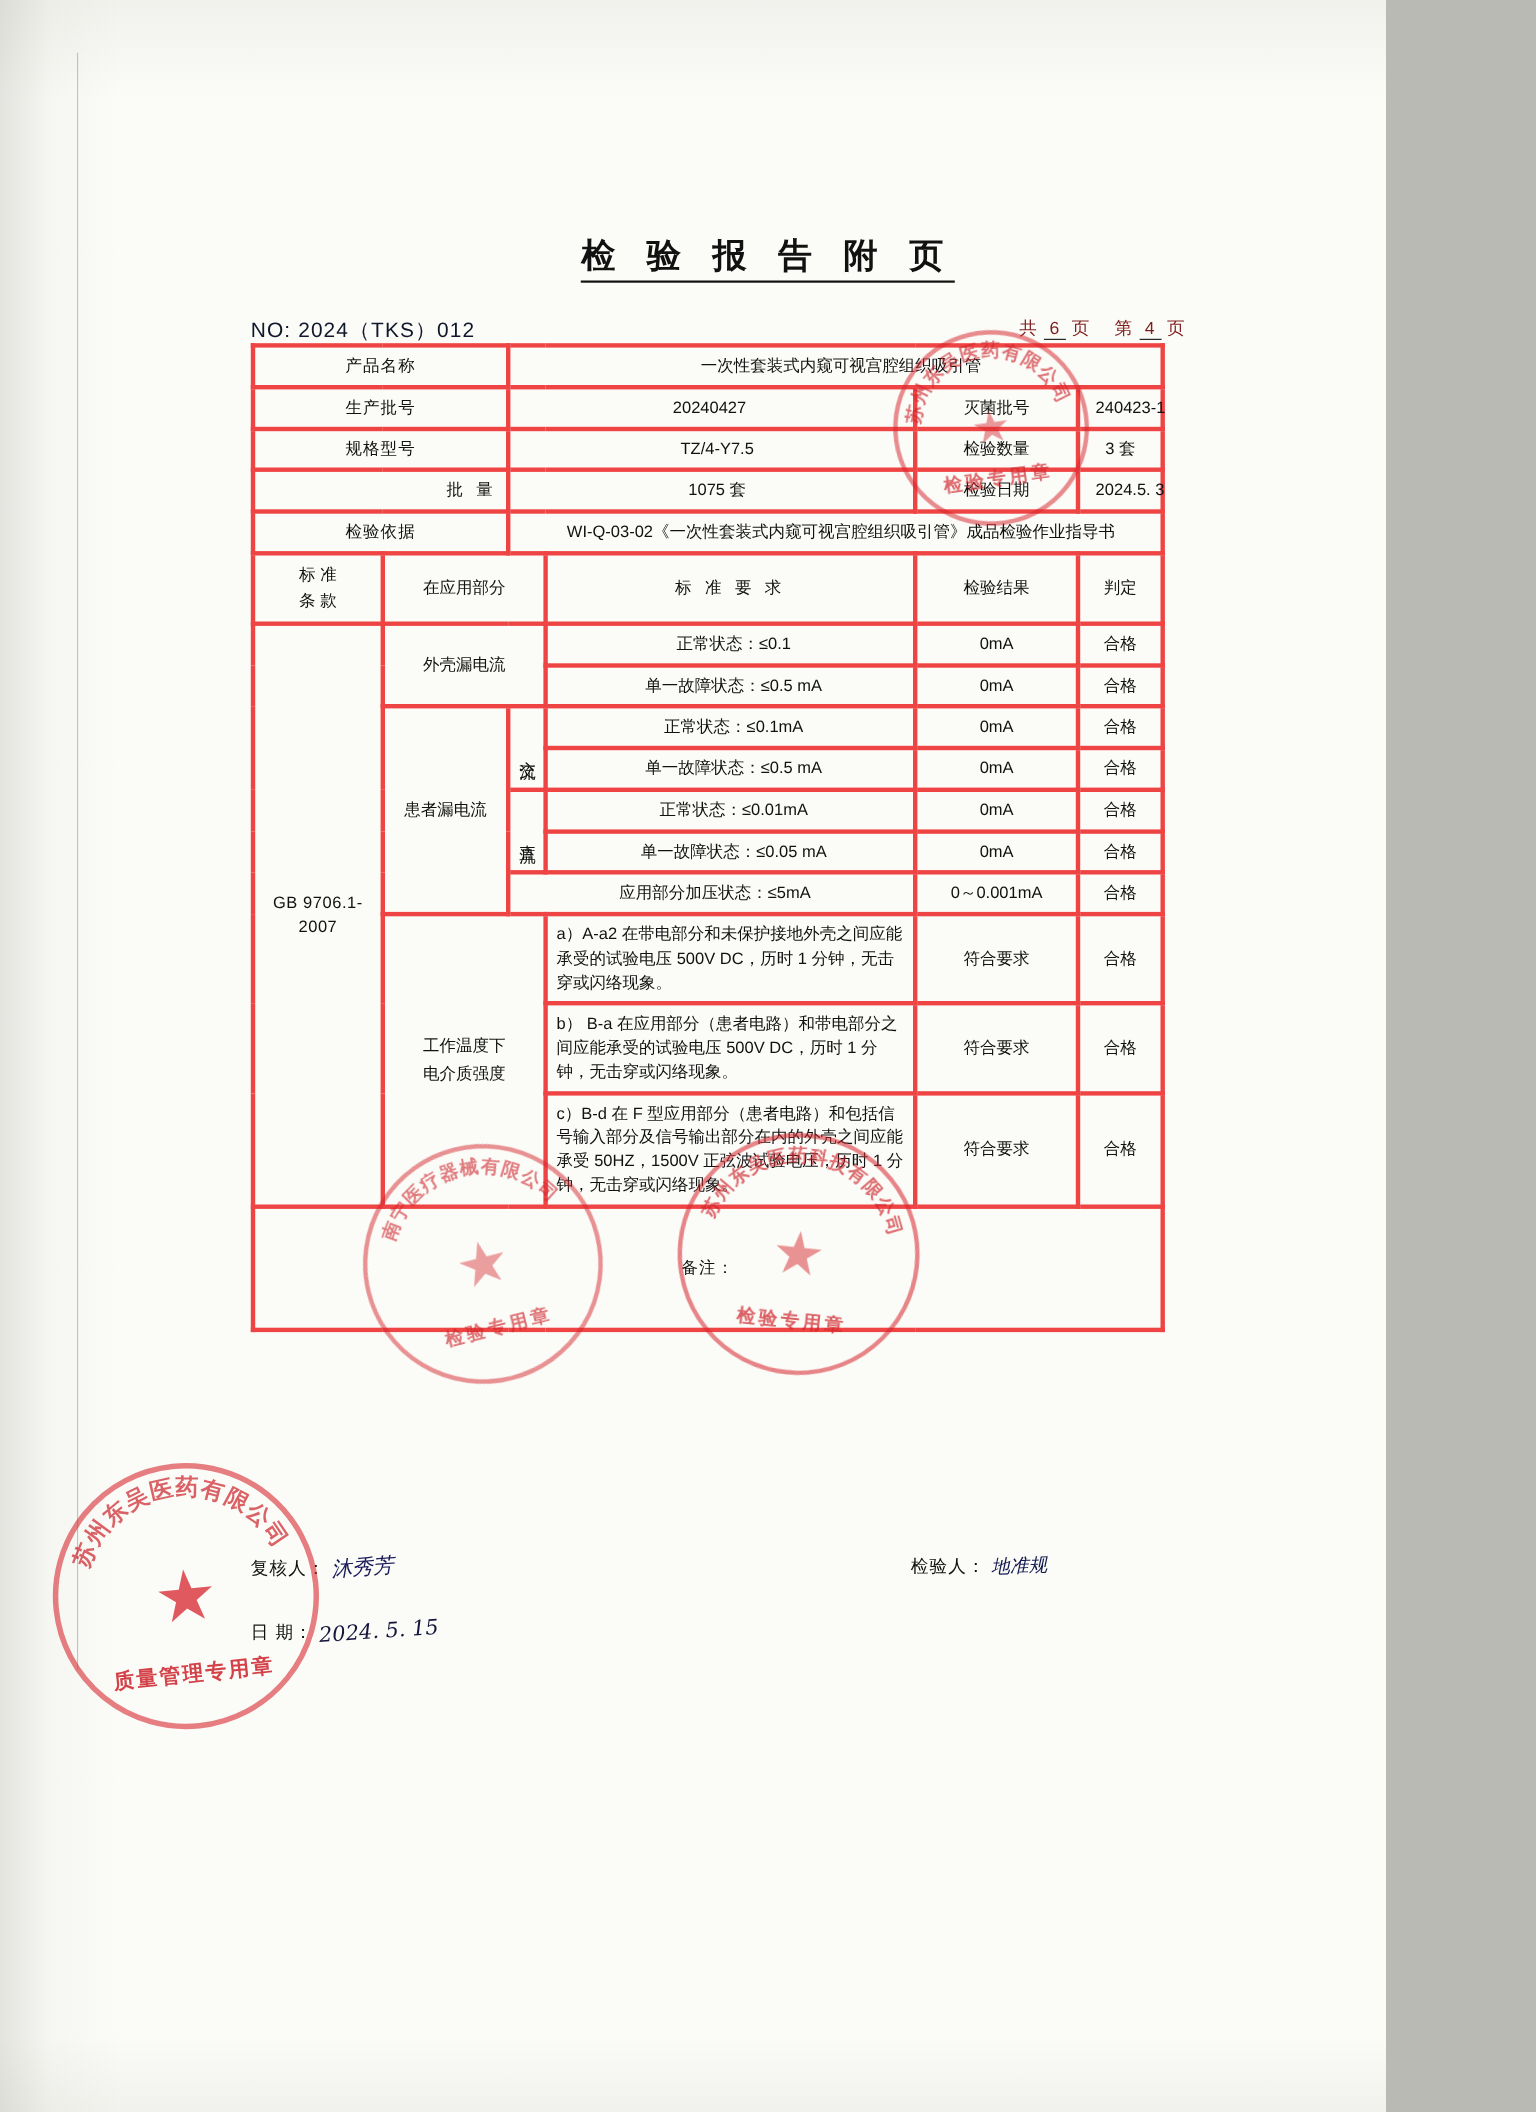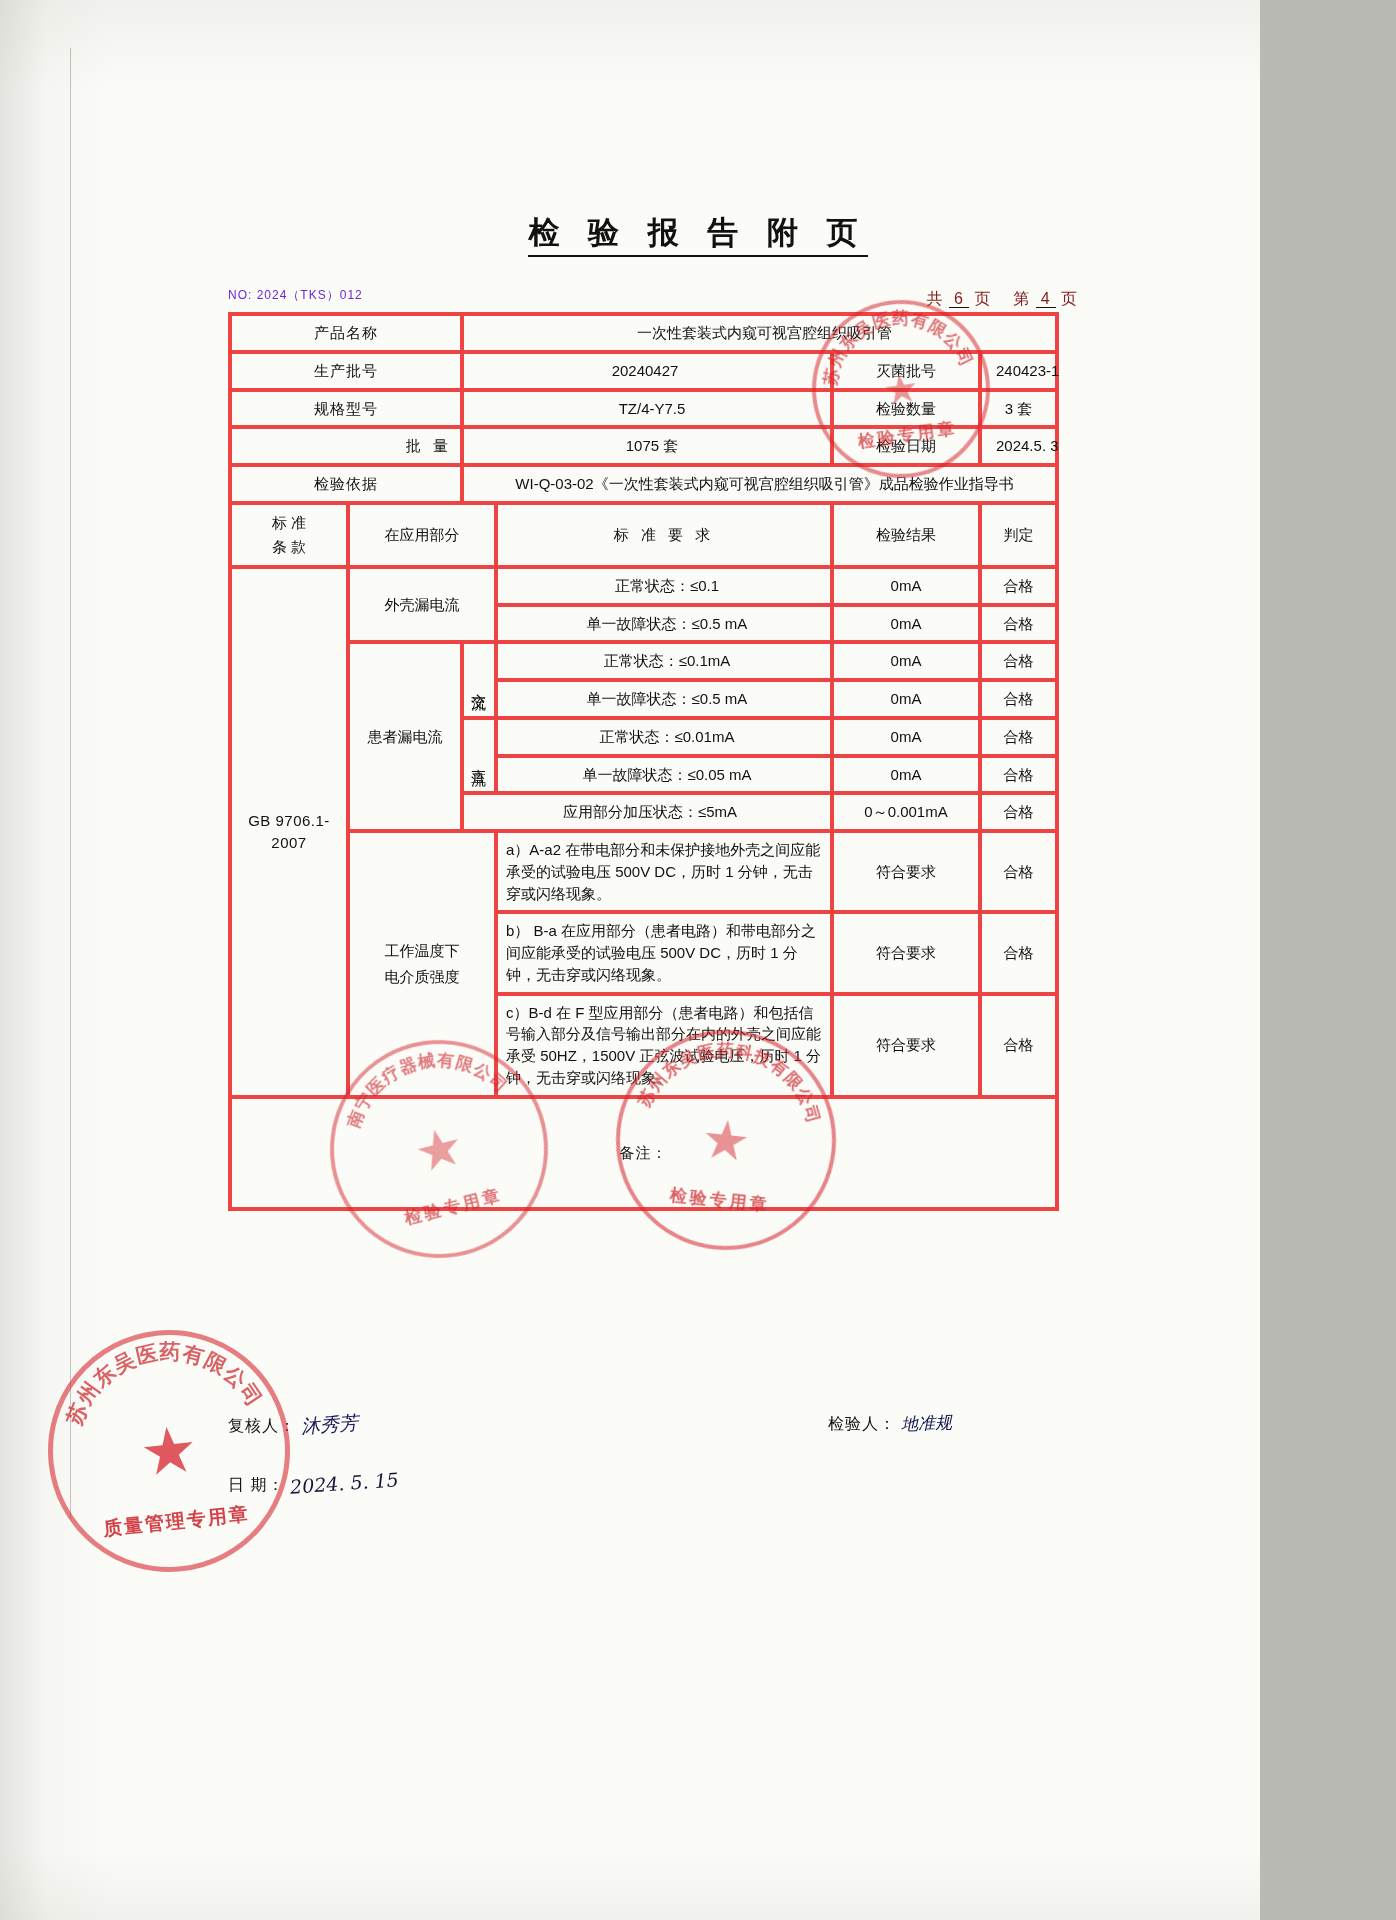--- a/index.html
+++ b/index.html
@@ -53,22 +53,22 @@
     font-weight: 600;
   }
   .title span {
     border-bottom: 2px solid #111;
     padding-bottom: 5px;
   }
   .no-line {
     position: absolute;
     left: 228px;
     top: 287px;
-    font-size: 12px;
-    color: #6d28d9;
+    font-size: 19px;
+    color: #0f172a;
     letter-spacing: 1px;
   }
   .page-count {
     position: absolute;
     right: 318px;
     top: 289px;
     font-size: 16px;
     color: #7f1d1d;
     letter-spacing: 1px;
     white-space: nowrap;

